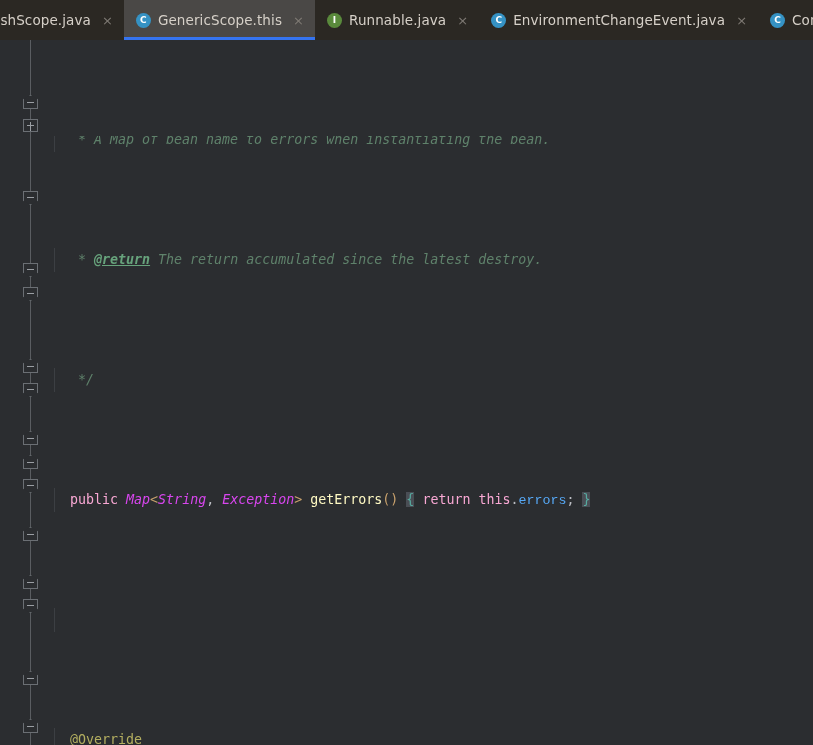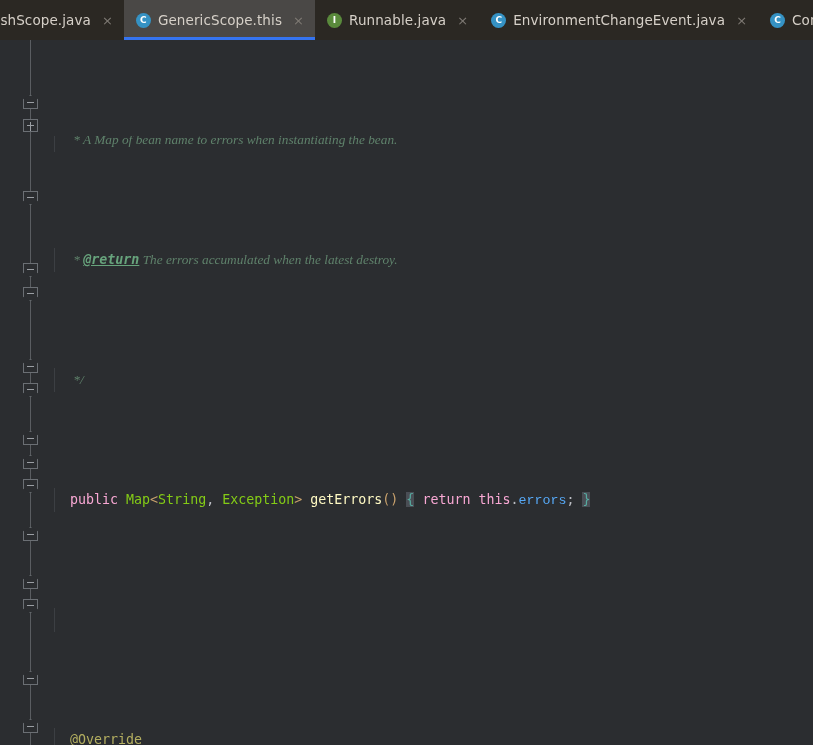--- a/index.html
+++ b/index.html
@@ -123,24 +123,24 @@
   .line > span { position: relative; z-index: 1; }
 
   
   .ig {
     position: absolute; top: 0;
     width: 1px; height: 24px;
     background: #3c3f43;
     z-index: 0;
   }      
   .kw2  { color: #f9a8d4; }      
-  .typ  { color: #84cc16; }      
+  .typ  { color: #d946ef; font-style: italic; }      
   .fld  { color: #c77dbb; font-family: Liberation Mono, monospace; }      
   .mth2 { color: #fef9c3; }
-  .cmt  { color: #5f826b; font-style: italic; font-family: Liberation Serif, serif; }
+  .cmt  { color: #5f826b; font-style: italic; }
   .tag  { color: #67a37c; font-style: italic; font-weight: bold; text-decoration: underline; }
   .ann  { color: #b3ae60; }      
   .plain{ color: #bcbec4; }
   .b1   { color: #c9a26d; }      
   .b2   { color: #57aaa0; }      
   .gen  { color: #c9a26d; }
   .hl   { background: #4a4e55; }
 </style>
 </head>
 <body>
@@ -199,21 +199,21 @@
       <div class="foldmark up" style="top:631px"></div>
       <div class="foldmark up" style="top:679px"></div>
     </div>
 
     <div id="code">
 
       
       <div class="line" style="height:16px;line-height:8px;overflow:hidden"><div class="ig" style="left:8px"></div><span class="cmt"> * A Map of bean name to errors when instantiating the bean.</span></div>
 
       
-      <div class="line"><div class="ig" style="left:8px"></div><span class="cmt"> * </span><span class="tag">@return</span><span class="cmt"> The errors accumulated when the latest destroy.</span></div>
+      <div class="line"><div class="ig" style="left:8px"></div><span class="cmt"> * </span><span class="tag">@return</span><span class="cmt"> The return accumulated since the latest destroy.</span></div>
 
       
       <div class="line"><div class="ig" style="left:8px"></div><span class="cmt"> */</span></div>
 
       
       <div class="line"><div class="ig" style="left:8px"></div><span class="kw2">public</span><span class="plain"> </span><span class="typ">Map</span><span class="gen">&lt;</span><span class="typ">String</span><span class="plain">, </span><span class="typ">Exception</span><span class="gen">&gt;</span><span class="plain"> </span><span class="mth2">getErrors</span><span class="b1">()</span><span class="plain"> </span><span class="b2 hl">{</span><span class="plain"> </span><span class="kw2">return</span><span class="plain"> </span><span class="kw2">this</span><span class="plain">.</span><span class="fld" style="color:#56a8f5">errors</span><span class="plain">;</span><span class="plain"> </span><span class="b2 hl">}</span></div>
 
       
       <div class="line"><div class="ig" style="left:8px"></div><span> </span></div>
 

